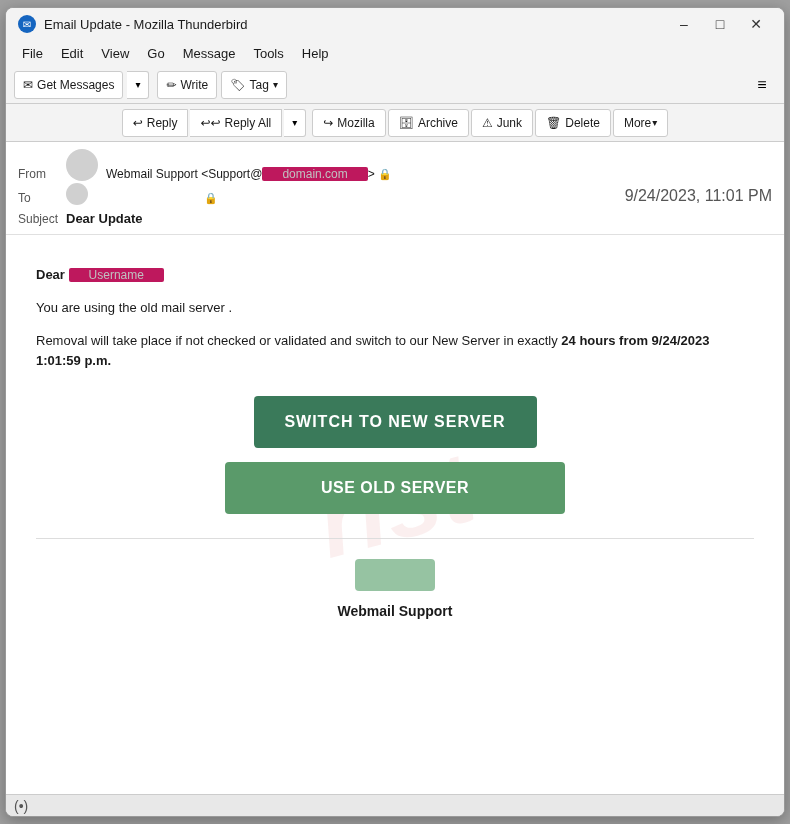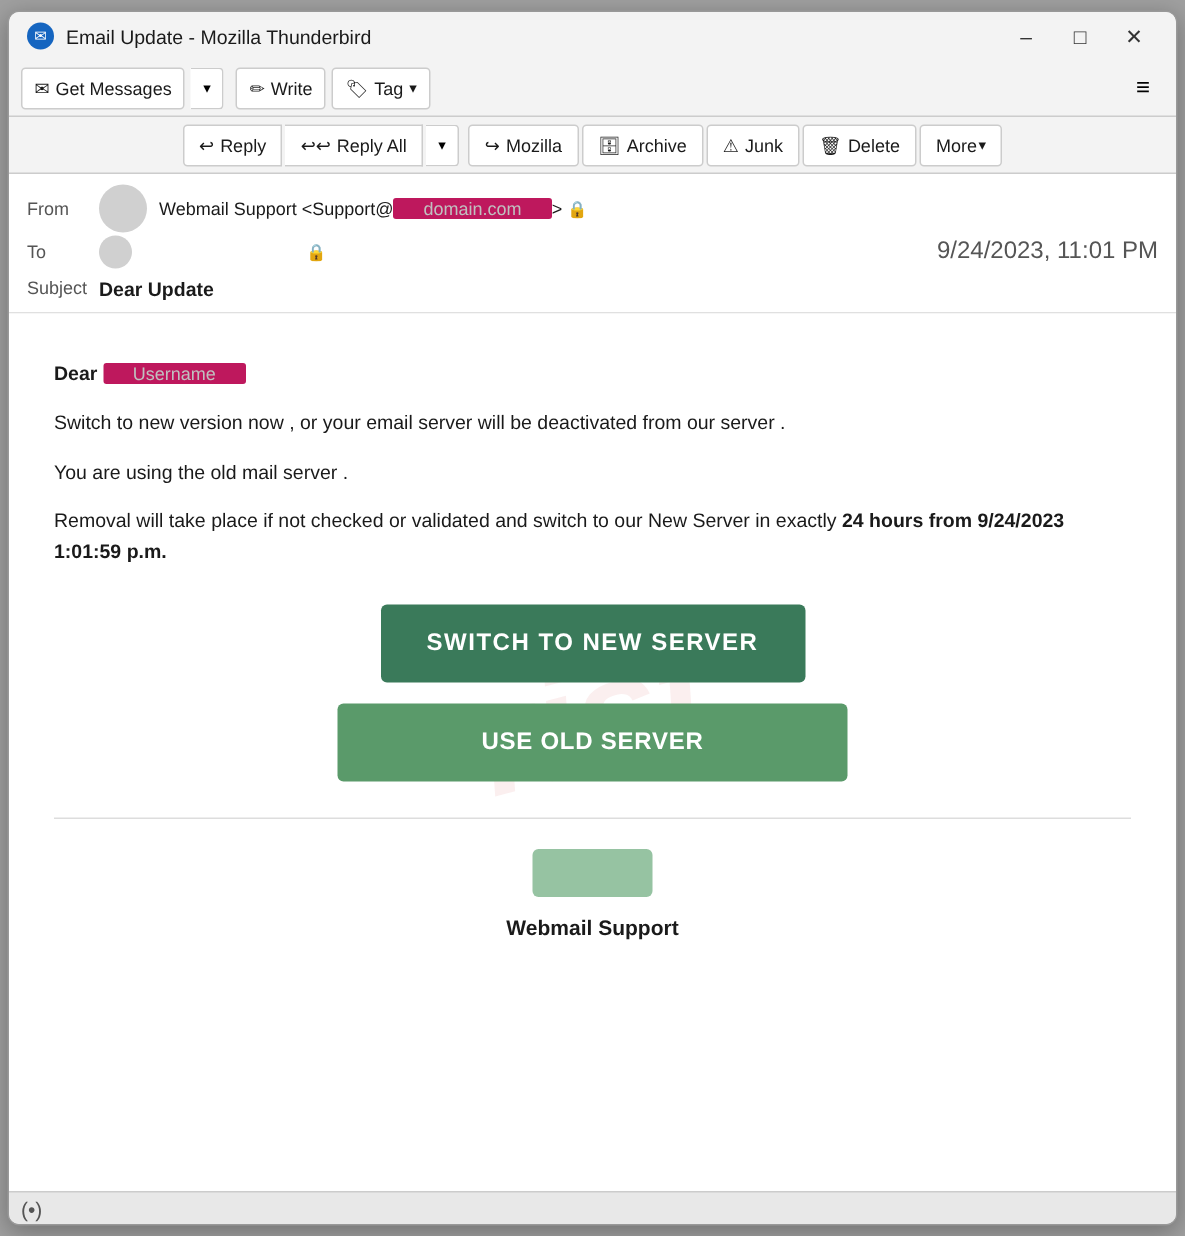--- a/index.html
+++ b/index.html
@@ -194,21 +194,21 @@
     }
     
     .email-header {
       background: white;
       padding: 6px 12px;
       border-bottom: 1px solid #e0e0e0;
       flex-shrink: 0;
     }
     .email-header-row {
       display: flex;
-      align-items: center;
+      align-items: flex-end;
       min-height: 22px;
       gap: 8px;
       padding: 1px 0;
     }
     .email-header-label {
       font-size: 12px;
       color: #555;
       width: 40px;
       flex-shrink: 0;
     }
@@ -393,20 +393,29 @@
       <span>✉</span>
     </div>
     <span class="title-bar-text">Email Update - Mozilla Thunderbird</span>
     <div class="title-bar-controls">
       <button class="title-btn">–</button>
       <button class="title-btn">□</button>
       <button class="title-btn close">✕</button>
     </div>
   </div>
 
+  <div class="menu-bar">
+    <span class="menu-item">File</span>
+    <span class="menu-item">Edit</span>
+    <span class="menu-item">View</span>
+    <span class="menu-item">Go</span>
+    <span class="menu-item">Message</span>
+    <span class="menu-item">Tools</span>
+    <span class="menu-item">Help</span>
+  </div>
 
   <div class="toolbar">
     <button class="toolbar-btn">
       <span>✉</span>
       <span>Get Messages</span>
     </button>
     <div class="toolbar-dropdown">▾</div>
     <button class="toolbar-btn" style="margin-left:4px; border-radius:3px;">
       <span>✏</span>
       <span>Write</span>
@@ -475,21 +484,20 @@
     </div>
   </div>
 
   <div class="email-body">
     <div class="email-body-inner">
       <div class="watermark">rist</div>
       <div class="email-content">
         <p class="greeting body-text">
           <strong>Dear</strong>&nbsp;<span class="blurred-text">Username</span>
         </p>
-        <p class="body-text">Switch to new version now  , or your email server will be deactivated from our server .</p>
         <p class="body-text">You  are using the old  mail server .</p>
         <p class="body-text">
           <span>Removal will take place if not checked or validated and switch to our New Server in exactly </span><span class="bold-text">24 hours from 9/24/2023 1:01:59 p.m.</span>
         </p>
 
         <div class="cta-container">
           <button class="cta-primary">
             <span>SWITCH TO NEW SERVER</span>
           </button>
           <button class="cta-secondary">

